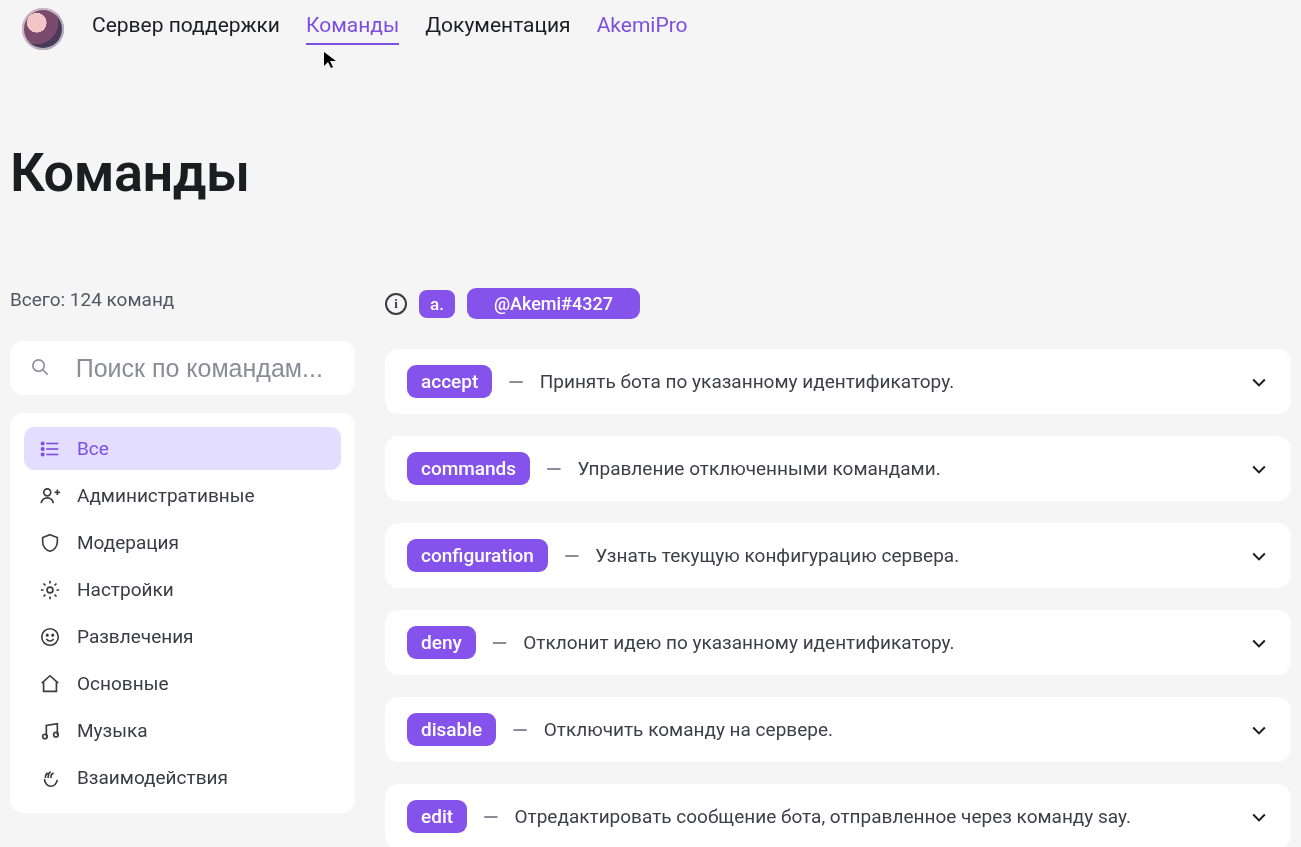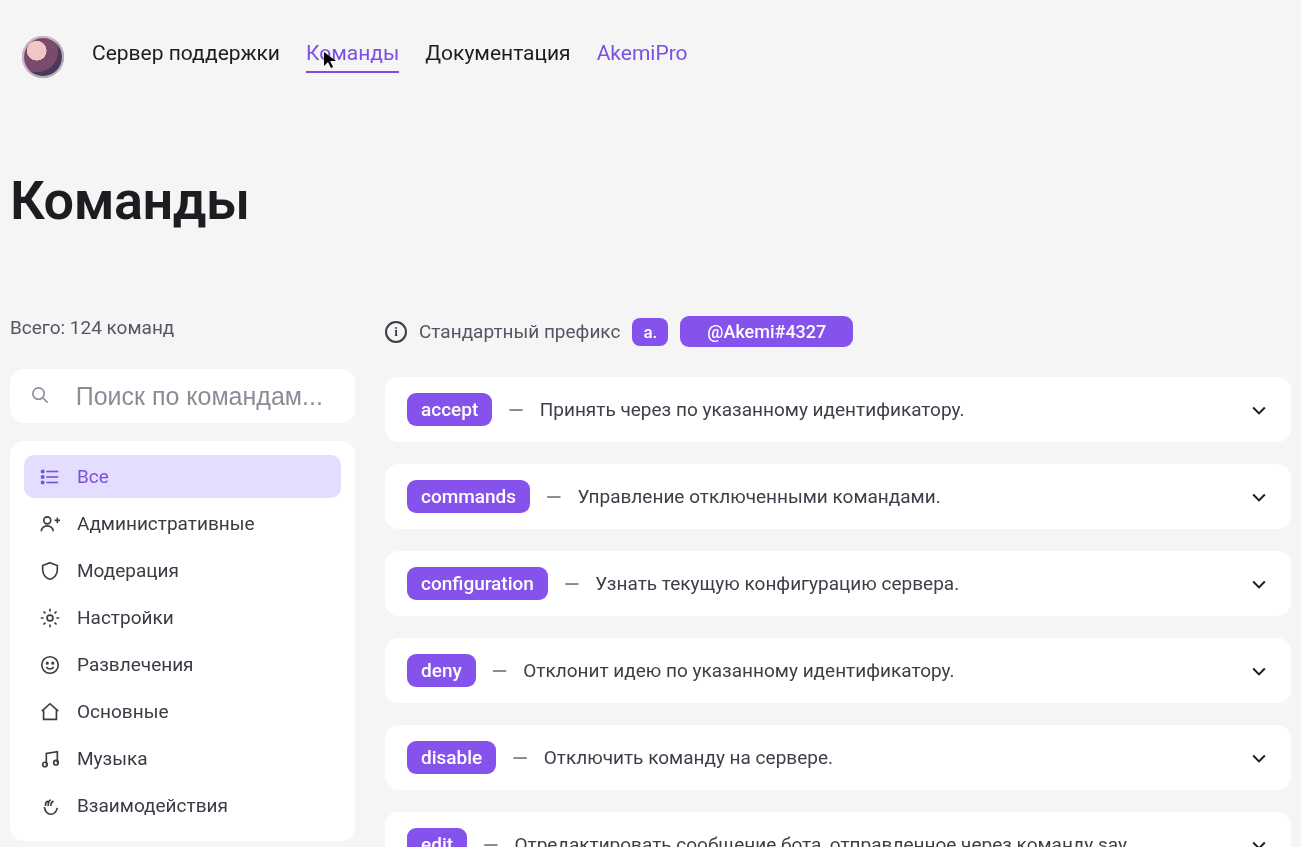--- a/index.html
+++ b/index.html
@@ -24,21 +24,21 @@
     width: 1301px;
     height: 847px;
     overflow: hidden;
   }
 
   
   .topbar {
     display: flex;
     align-items: center;
     gap: 28px;
-    padding: 36px 22px 0 22px;
+    padding: 8px 22px 0 22px;
   }
   .avatar {
     width: 42px; height: 42px; border-radius: 50%;
     background: radial-gradient(circle at 35% 35%, #f2c6c6 0 25%, #7b4b6d 26% 55%, #4a3a5a 56% 100%);
     box-shadow: 0 0 0 2px rgba(255,255,255,.6) inset;
     flex: 0 0 auto;
   }
   .nav {
     display: flex;
     gap: 26px;
@@ -336,31 +336,30 @@
         </span>
         <span>Взаимодействия</span>
       </div>
 
     </div>
   </div>
 
   <div class="right-col">
     <div class="info-row">
       <span class="info-icon">i</span>
-      <span>Стандартный префикс</span>
       <span class="prefix-chip">a.</span>
       <span class="mention-chip">@Akemi#4327</span>
     </div>
 
     <div class="cmd-list">
 
       <div class="cmd">
         <span class="cmd-name">accept</span>
         <span class="cmd-dash">—</span>
-        <span class="cmd-desc">Принять через по указанному идентификатору.</span>
+        <span class="cmd-desc">Принять бота по указанному идентификатору.</span>
         <span class="chevron"><svg viewBox="0 0 24 24">
               <polyline points="5 9 12 16 19 9"></polyline>
             </svg></span>
       </div>
 
       <div class="cmd">
         <span class="cmd-name">commands</span>
         <span class="cmd-dash">—</span>
         <span class="cmd-desc">Управление отключенными командами.</span>
         <span class="chevron"><svg viewBox="0 0 24 24">

